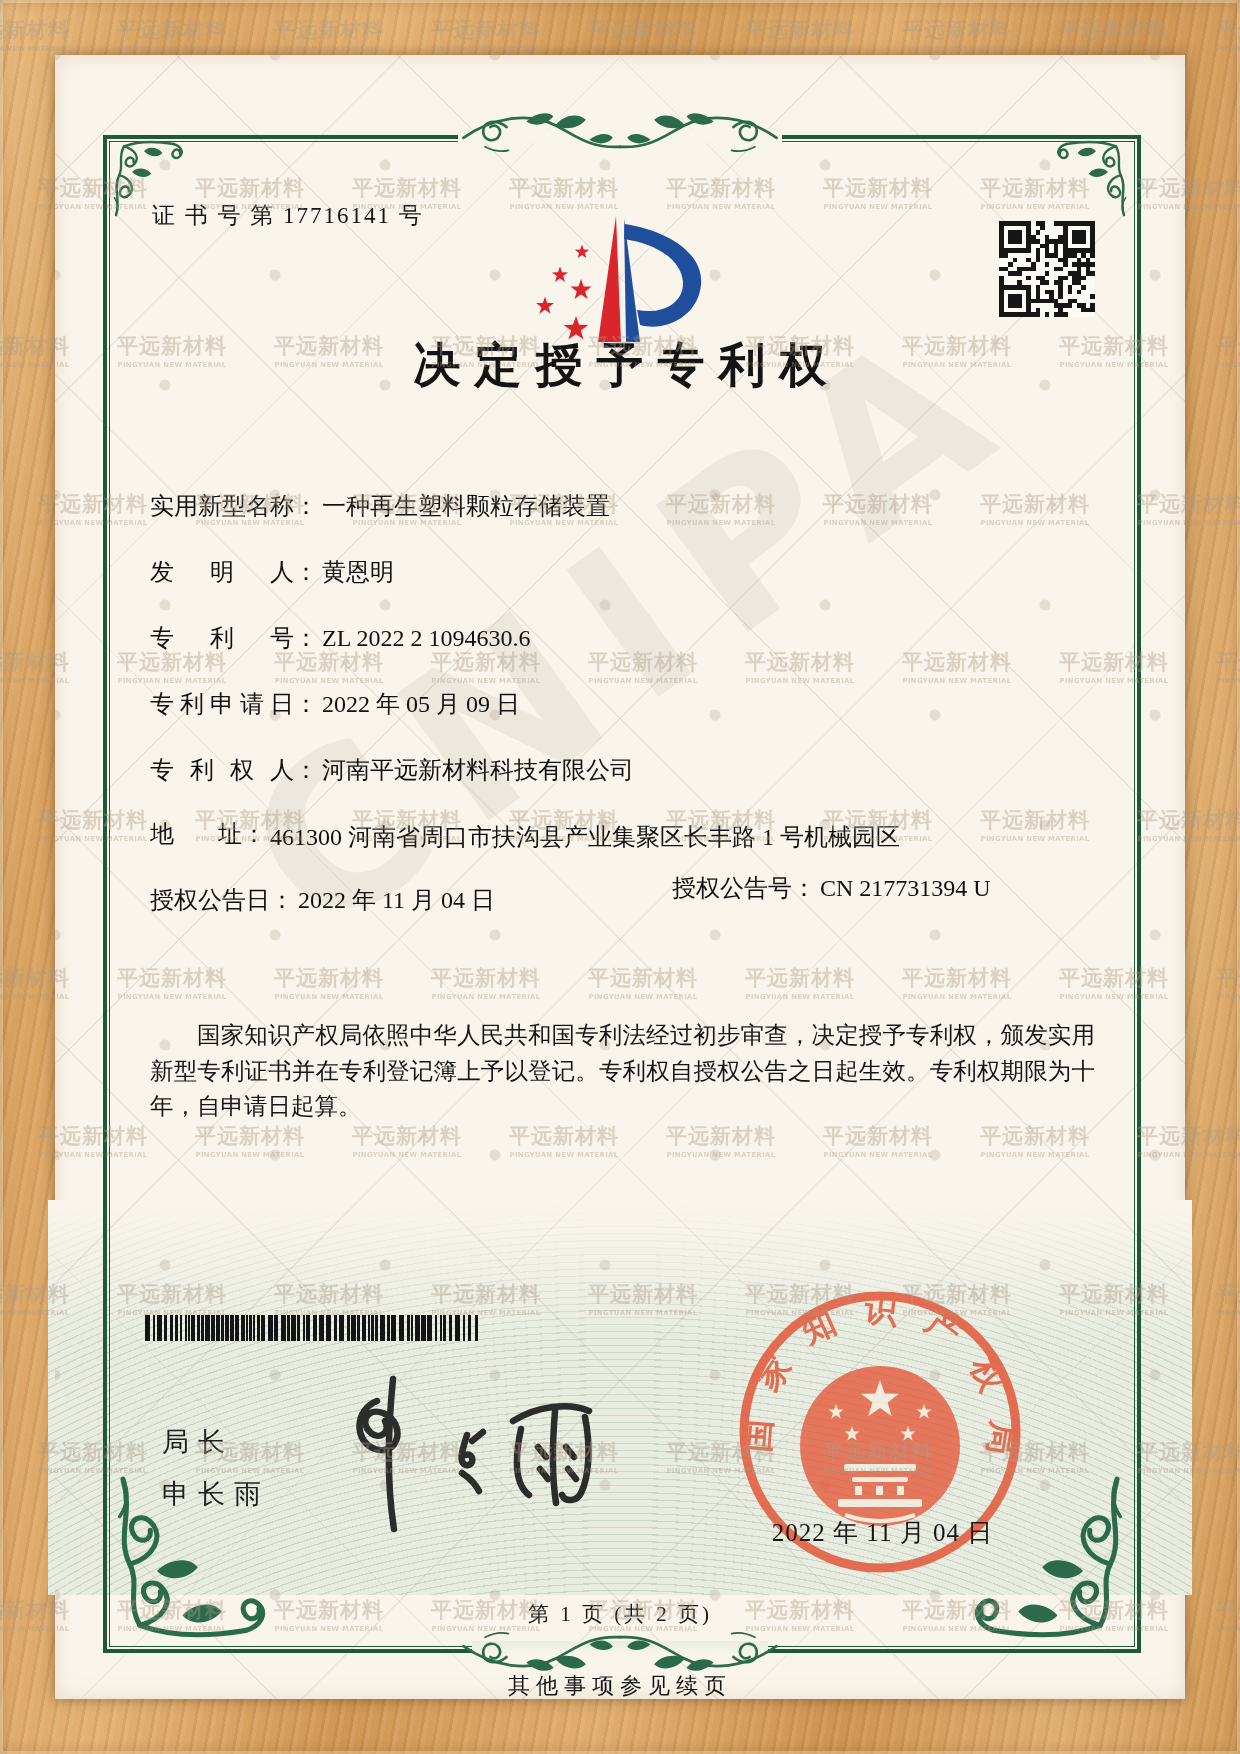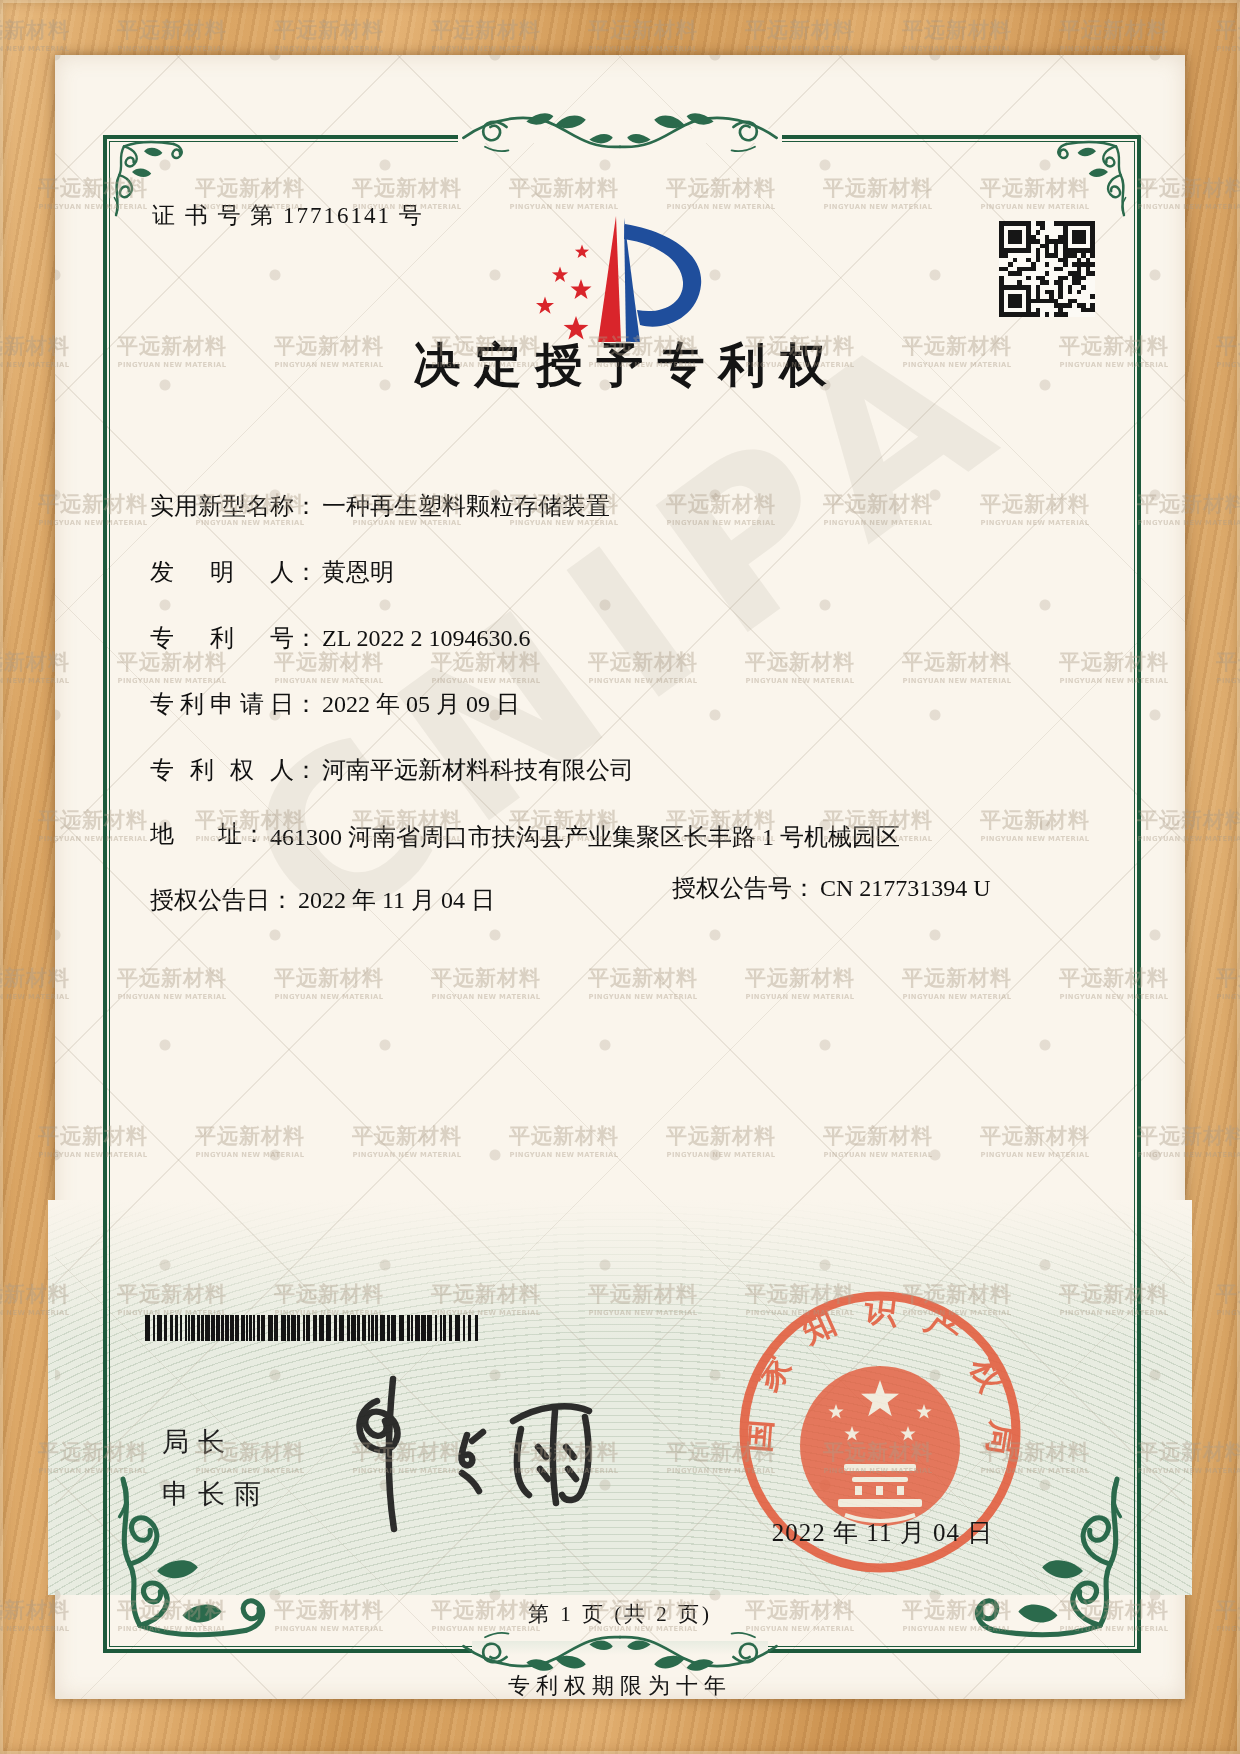--- a/index.html
+++ b/index.html
@@ -436,20 +436,21 @@
     </span><span class="colon">：</span><span class="val addr-val">461300 河南省周口市扶沟县产业集聚区长丰路 1 号机械园区</span>
 </div>
 <div class="row" style="top:884px">
   <span>授权公告日</span><span class="colon">：</span><span class="val">2022 年 11 月 04 日</span>
 </div>
 <div class="row" style="left:672px;top:872px">
   <span>授权公告号</span><span class="colon">：</span><span class="val">CN 217731394 U</span>
 </div>
 
 <div class="paras">
+  <p>国家知识产权局依照中华人民共和国专利法经过初步审查，决定授予专利权，颁发实用新型专利证书并在专利登记簿上予以登记。专利权自授权公告之日起生效。专利权期限为十年，自申请日起算。</p>
 </div>
 
 <svg id="barcode-svg" class="abs" style="left:145px;top:1315px;z-index:7" width="333" height="26" viewBox="0 0 333 26" shape-rendering="crispEdges">
     <g fill="#141414">
       <rect x="0" y="0" width="5" height="26"></rect>
       <rect x="8" y="0" width="2" height="26"></rect>
       <rect x="12" y="0" width="5" height="26"></rect>
       <rect x="19" y="0" width="3" height="26"></rect>
       <rect x="25" y="0" width="3" height="26"></rect>
       <rect x="30" y="0" width="3" height="26"></rect>
@@ -553,21 +554,21 @@
       <rect x="171" y="218" width="7" height="9"></rect>
       <rect x="192" y="218" width="7" height="9"></rect>
       <rect x="133" y="231" width="84" height="8" rx="2"></rect>
       <path d="M140,247 Q175,259 210,247" stroke="#f3ecdd" stroke-width="4" fill="none"></path>
     </g>
   </g>
 </svg>
 <div class="content-text seal-date">2022 年 11 月 04 日</div>
 
 <div class="content-text footer-page">第 1 页 (共 2 页)</div>
-<div class="content-text footer-note">专利权期限为十年</div>
+<div class="content-text footer-note">其他事项参见续页</div>
 
 <div id="wm-layer">
     <div class="wm-item" style="left: -40px; top: 16px;">
       <div class="wm-cn">平远新材料</div>
       <div class="wm-en">PINGYUAN NEW MATERIAL</div>
     </div>
     <div class="wm-item" style="left: 117px; top: 16px;">
       <div class="wm-cn">平远新材料</div>
       <div class="wm-en">PINGYUAN NEW MATERIAL</div>
     </div>

